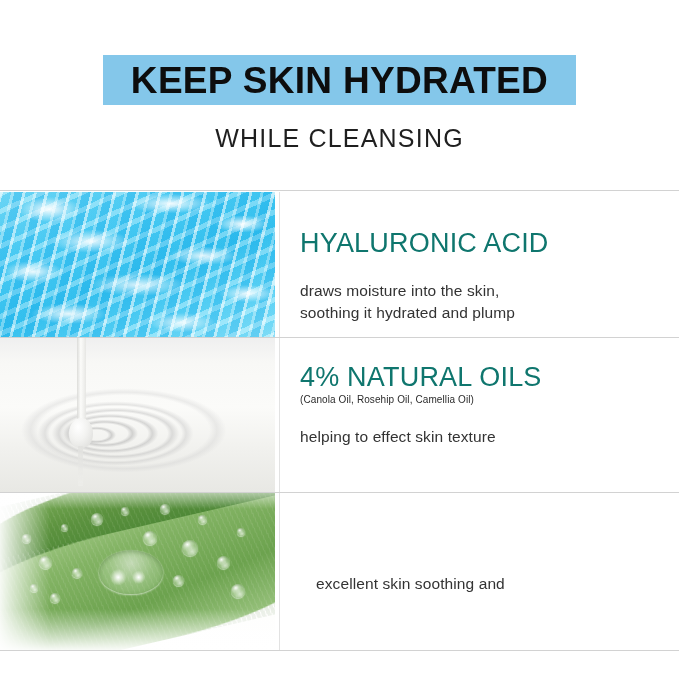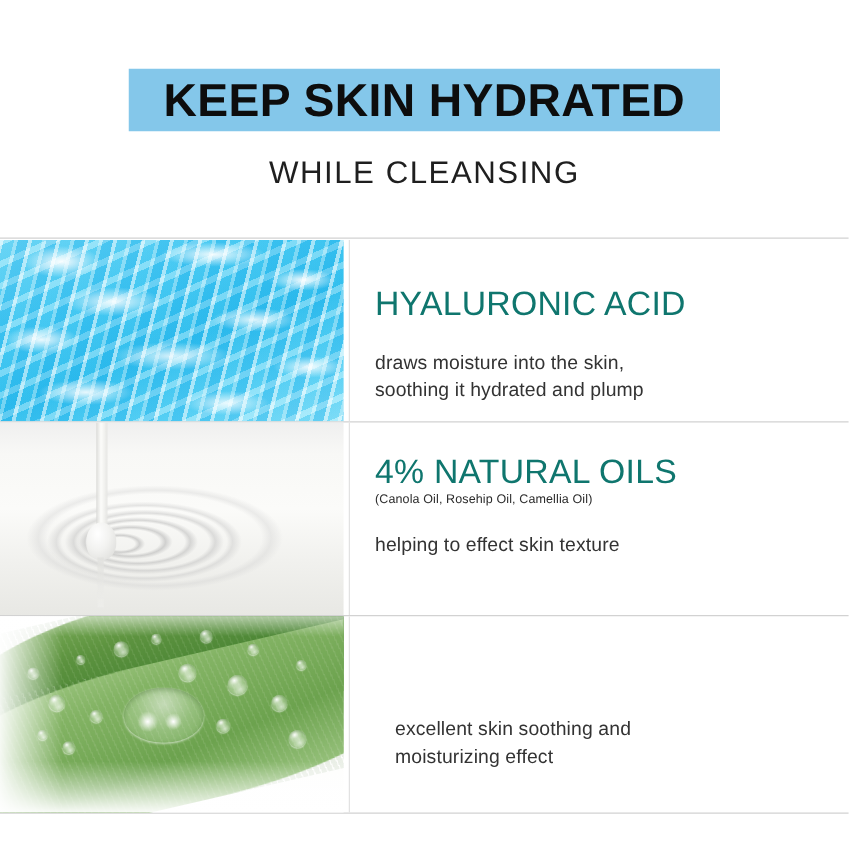--- a/index.html
+++ b/index.html
@@ -343,19 +343,18 @@
         <div class="drop" style="left:11%; top:58%; width:8px;  height:8px;"></div>
         <div class="drop" style="left:18%; top:64%; width:10px; height:10px;"></div>
         <div class="bigdrop"></div>
         <div class="leaf-fade-t"></div>
         <div class="leaf-fade-l"></div>
         <div class="leaf-fade-b"></div>
       </div>
       <div class="row-body">
         <div class="row-desc" style="position:absolute; top:80px; left:0;margin-left:16px;">
           <div>excellent skin soothing and</div>
-          <div>moisturizing effect</div>
         </div>
       </div>
     </div>
 
   </div>
 </div>
 
 </body></html>

